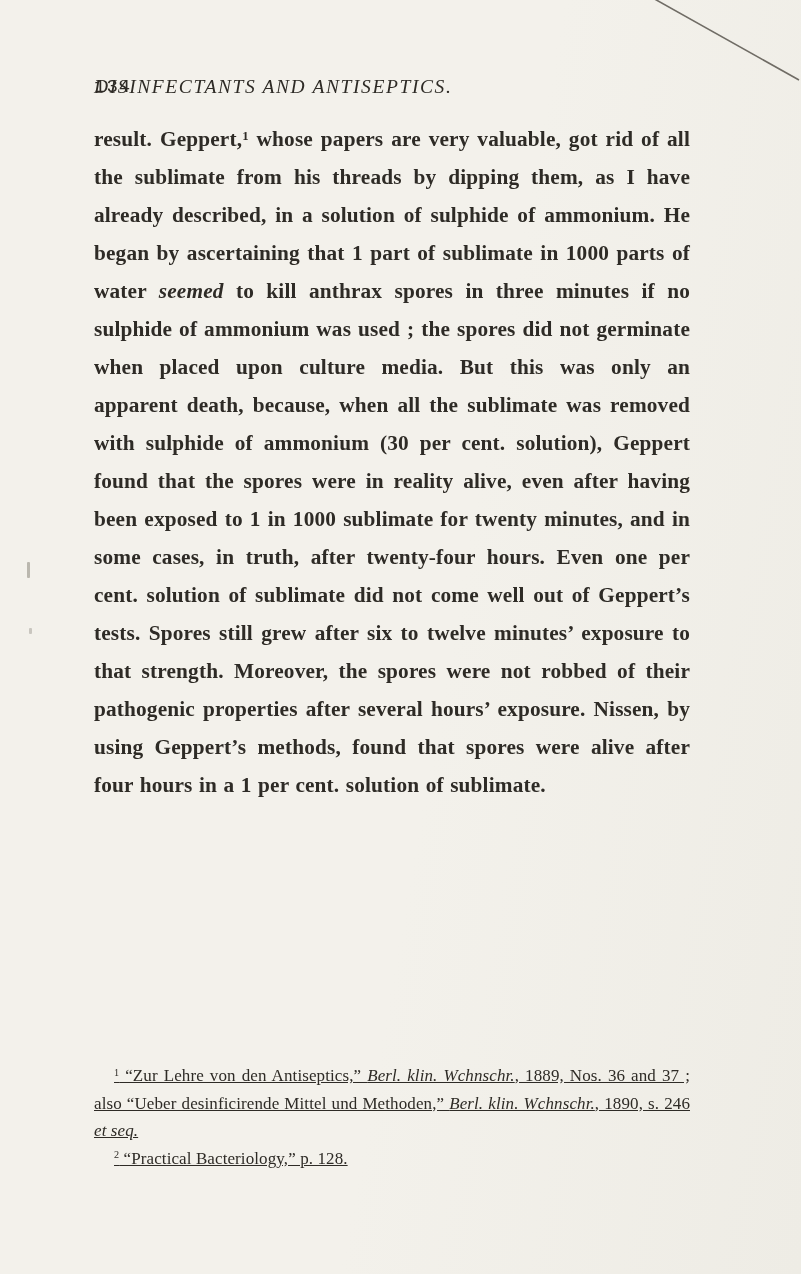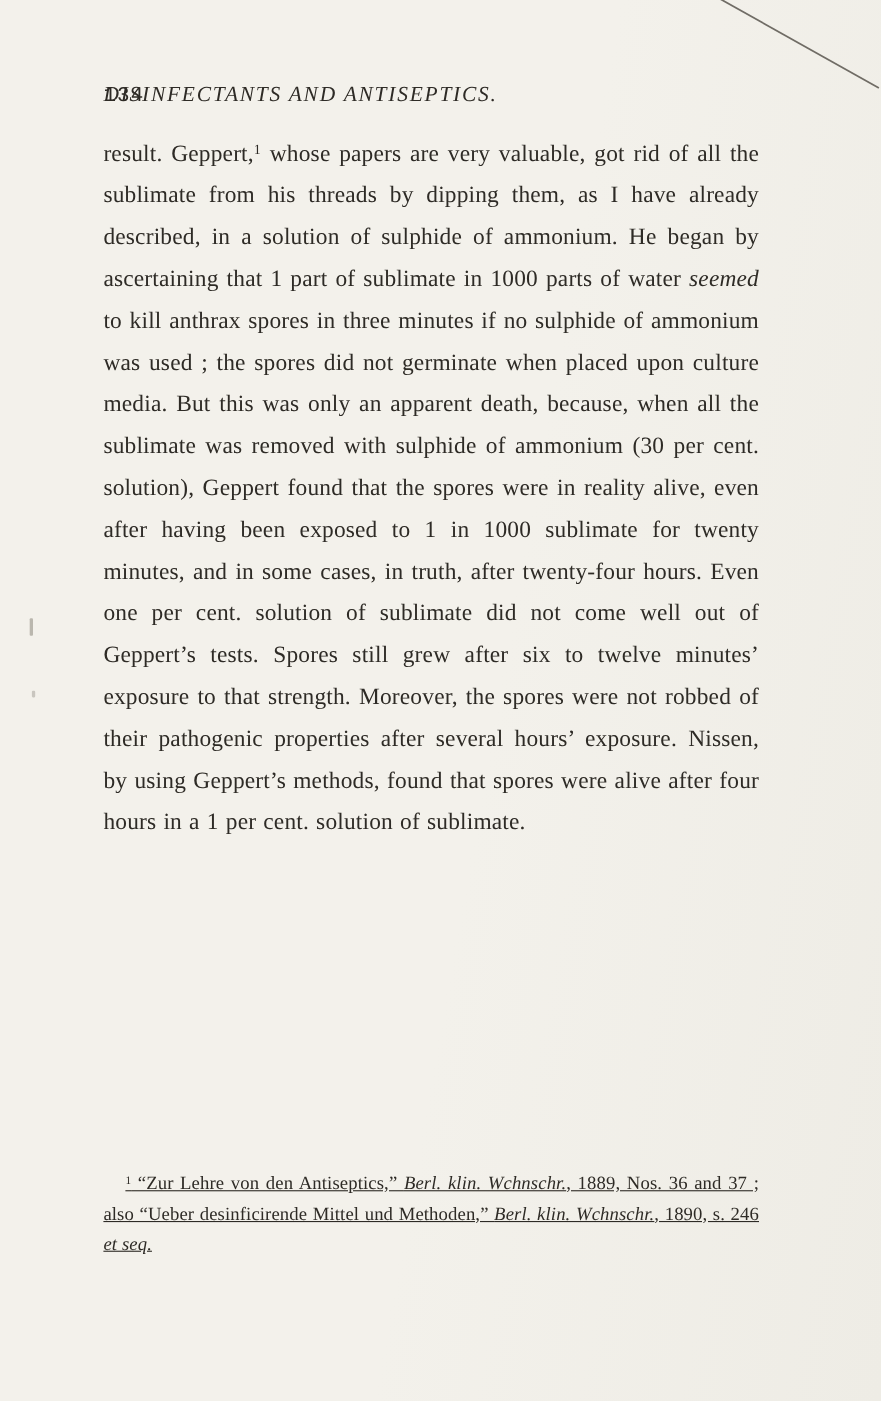--- a/index.html
+++ b/index.html
@@ -53,21 +53,21 @@
     position: absolute;
     top: 120px;
     left: 94px;
     width: 596px;
     text-align: justify;
     font-size: 21.3px;
     line-height: 38px;
     letter-spacing: 0.15px;
     word-spacing: 1px;
   }
-  .para { margin: 0; }
+  .para { margin: 0; font-weight: bold; }
   .para.indent { text-indent: 30px; }
   sup {
     font-size: 60%;
     line-height: 0;
     vertical-align: baseline;
     position: relative;
     top: -0.5em;
   }
   .footnotes {
     position: absolute;
@@ -105,15 +105,16 @@
     <span class="pagenum">134</span>
     <span class="running-title">DISINFECTANTS AND ANTISEPTICS.</span>
   </div>
 
   <div class="body-text">
     <p class="para"><span>result.  Geppert,</span><sup>1</sup><span> whose papers are very valuable, got rid of all the sublimate from his threads by dipping them, as I have already described, in a solution of sulphide of ammonium.  He began by ascertaining that 1 part of sublimate in 1000 parts of water </span><i>seemed</i><span> to kill anthrax spores in three minutes if no sulphide of ammonium was used ; the spores did not germinate when placed upon culture media.  But this was only an apparent death, because, when all the sublimate was removed with sulphide of ammonium (30 per cent. solution), Geppert found that the spores were in reality alive, even after having been exposed to 1 in 1000 sublimate for twenty minutes, and in some cases, in truth, after twenty-four hours.  Even one per cent. solution of sublimate did not come well out of Geppert’s tests.  Spores still grew after six to twelve minutes’ exposure to that strength.  Moreover, the spores were not robbed of their pathogenic properties after several hours’ exposure.  Nissen, by using Geppert’s methods, found that spores were alive after four hours in a 1 per cent. solution of sublimate.</span></p>
   </div>
 
   <div class="footnotes">
     <p class="fn"><sup>1</sup><span> “Zur Lehre von den Antiseptics,” </span><i>Berl. klin. Wchnschr.</i><span>, 1889, Nos. 36 and 37 ; also “Ueber desinficirende Mittel und Methoden,” </span><i>Berl. klin. Wchnschr.</i><span>, 1890, s. 246 </span><i>et seq.</i></p>
+    <p class="fn"><sup>2</sup><span> “Practical Bacteriology,” p. 128.</span></p>
   </div>
 
 </div>
 
 </body></html>

